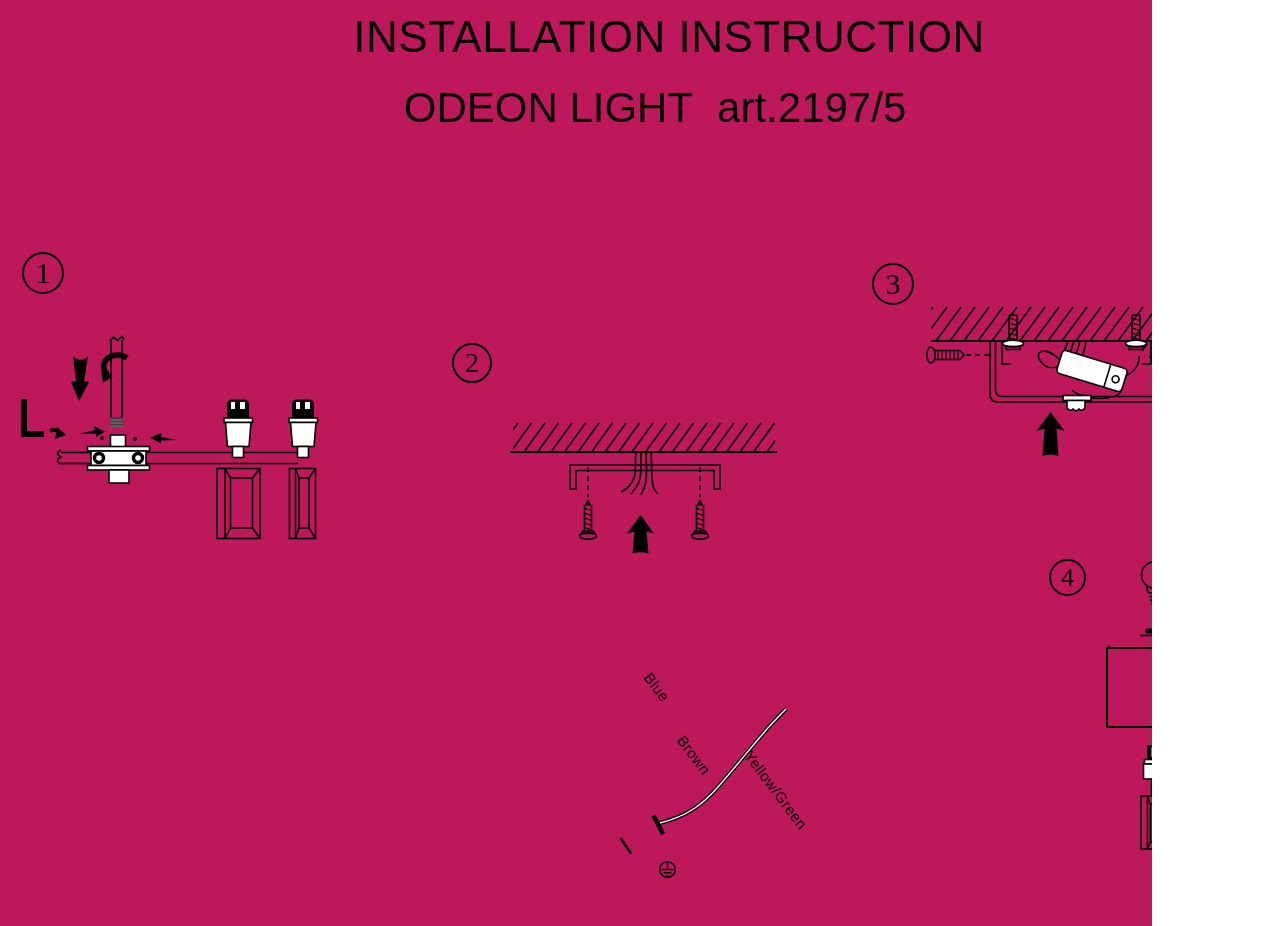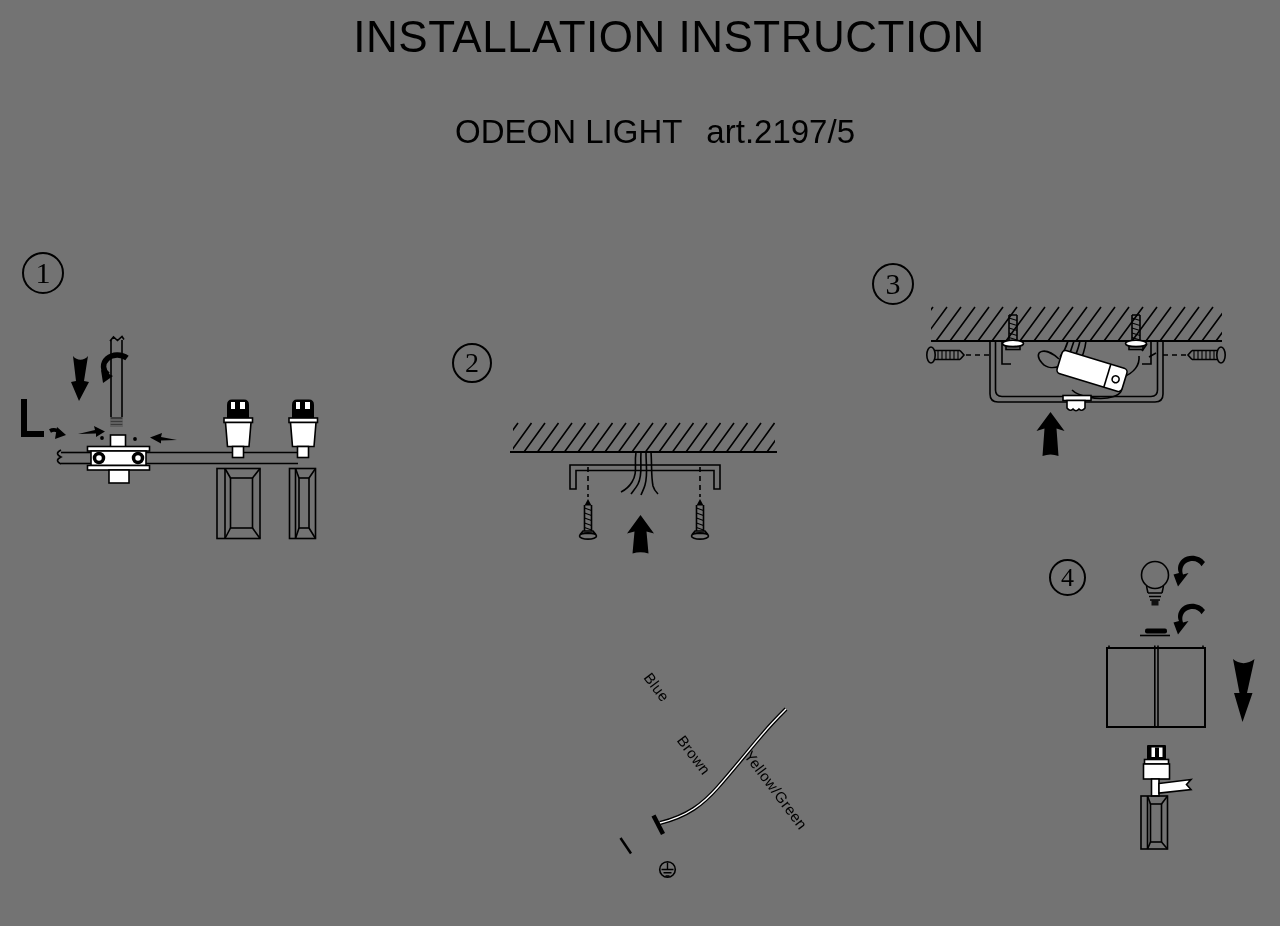--- a/index.html
+++ b/index.html
@@ -1,22 +1,22 @@
 <!DOCTYPE html>
 <html><head>
 <meta charset="utf-8">
 <style>
   html,body{margin:0;padding:0;background:#ffffff;}
-  .canvas{position:relative;width:1280px;height:926px;background:#737373;overflow:hidden;
+  .canvas{position:relative;width:1152px;height:926px;background:#be185d;overflow:hidden;
           font-family:"Liberation Sans",sans-serif;color:#000;}
   .abs{position:absolute;}
   .page-title{top:12px;left:669px;transform:translateX(-50%);white-space:nowrap;
               font-size:44px;font-weight:400;letter-spacing:0.5px;}
-  .page-subtitle{top:113px;left:655px;transform:translateX(-50%);white-space:nowrap;
-                 font-size:33px;font-weight:400;}
+  .page-subtitle{top:84px;left:655px;transform:translateX(-50%);white-space:nowrap;
+                 font-size:42px;font-weight:400;}
   .page-subtitle .art{margin-left:24px;}
   .specs{left:395px;top:198px;font-family:"Liberation Serif",serif;font-size:28px;line-height:33px;}
   .step-circle{border:2px solid #000;border-radius:50%;display:flex;align-items:center;justify-content:center;
                font-family:"Liberation Serif",serif;font-size:30px;line-height:1;}
   .c1{left:22px;top:252px;width:38px;height:38px;}
   .c2{left:452px;top:343px;width:36px;height:36px;font-size:28px;}
   .c3{left:872px;top:263px;width:38px;height:38px;}
   .c4{left:1049px;top:559px;width:33px;height:33px;font-size:26px;}
   .wire-label{font-size:15px;letter-spacing:0.4px;white-space:nowrap;
               transform:translate(-50%,-50%) rotate(53deg);}

